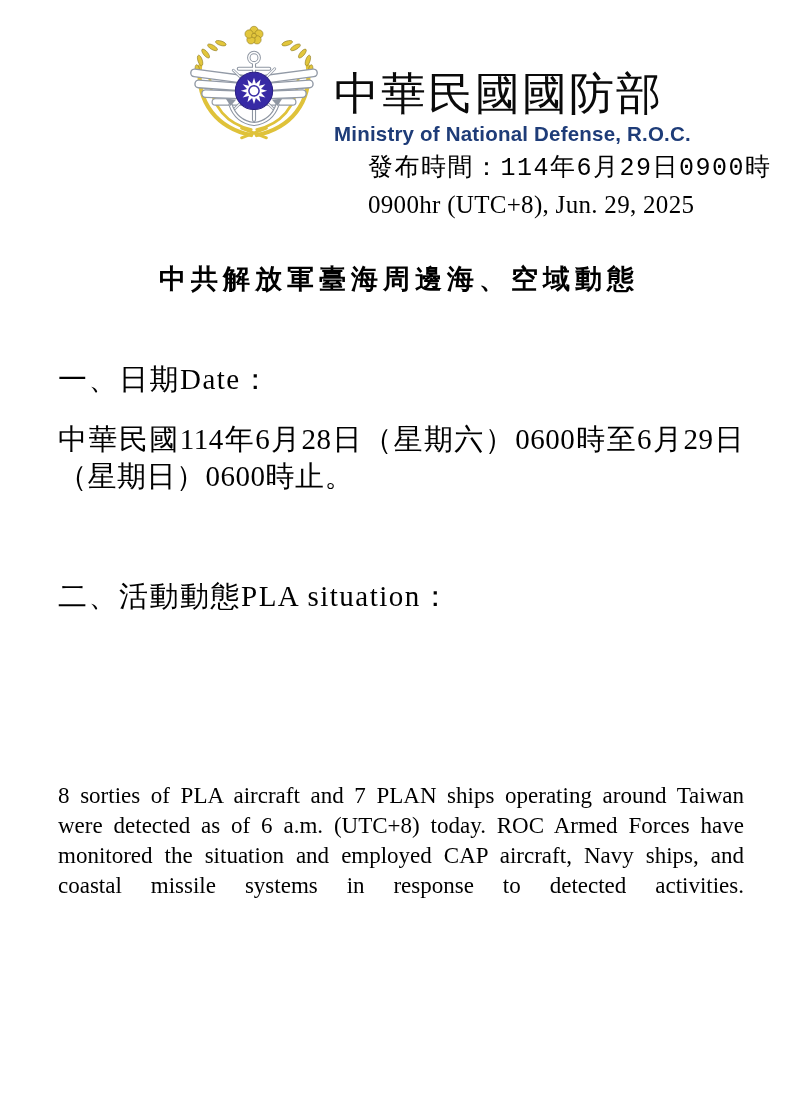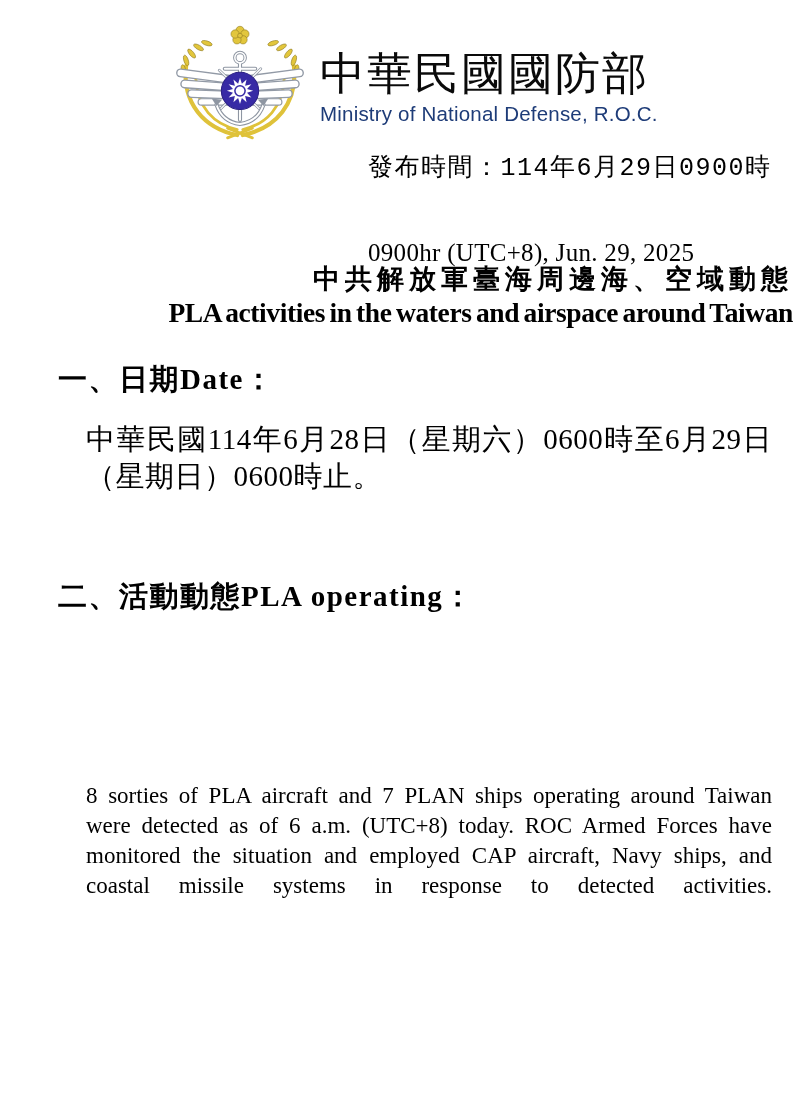--- a/index.html
+++ b/index.html
@@ -11,86 +11,85 @@
     margin: 0 auto;
     background: #ffffff;
     color: #000000;
     font-family: "Liberation Serif", "DejaVu Serif", serif;
     overflow: hidden;
   }
 
   
   .header-group {
     position: absolute;
-    left: 164px;
+    left: 178px;
     top: 24px;
     display: flex;
-    align-items: flex-start;
+    align-items: flex-end;
   }
   .logo { width: 152px; height: 122px; flex: 0 0 auto; }
   .logo svg { width: 152px; height: 122px; display: block; }
   .brand { display: flex; flex-direction: column; justify-content: center; padding-top: 26px; margin-left: 4px; }
   .brand-zh {
     font-size: 45px;
     line-height: 1.08;
     letter-spacing: 2px;
     color: #0a0a0a;
     white-space: nowrap;
   }
   .brand-en {
     margin-top: 3px;
     font-family: "Liberation Sans", "DejaVu Sans", sans-serif;
-    font-weight: normal;
+    font-weight: bold;
     font-size: 20.5px;
     letter-spacing: 0.2px;
     color: #1e3c78;
     white-space: nowrap;
   }
 
   
   .release {
     position: absolute;
     left: 368px;
     top: 151px;
     font-size: 25px;
     line-height: 36px;
   }
   .release-zh { letter-spacing: 1.5px; white-space: nowrap; font-family: Liberation Mono, monospace; }
-  .release-en { letter-spacing: 0.3px; white-space: nowrap; margin-top: 48px; }
+  .release-en { letter-spacing: 0.3px; white-space: nowrap; }
 
   
   .title-block {
     position: absolute;
     left: 5px;
     right: 0;
     top: 262px;
-    text-align: right;
+    text-align: center;
     font-weight: bold;
   }
   .title-zh { font-size: 27px; letter-spacing: 5px; line-height: 34px; }
   .title-en { font-size: 27.5px; letter-spacing: -0.4px; line-height: 34px; word-spacing: -2px; }
 
   
   .heading {
     position: absolute;
     left: 58px;
     font-size: 29px;
-    font-weight: bold;
+    font-weight: normal;
     letter-spacing: 1.5px;
     white-space: nowrap;
   }
   .h-date { top: 360px; }
   .h-act  { top: 577px; }
 
   .para {
     position: absolute;
     left: 58px;
     width: 686px;
     font-size: 29px;
-    margin-left: 28px;
   }
   .p-date-zh { top: 421px; line-height: 37px; text-align: justify; letter-spacing: 0.5px; }
   .p-date-en { top: 520px; line-height: 33px; white-space: nowrap; letter-spacing: 0.2px; word-spacing: 2px; }
   .p-act-zh  { top: 638px; line-height: 38px; text-align: justify; letter-spacing: 0.5px; }
   .p-act-en  { top: 781px; line-height: 30px; font-size: 23px; text-align: justify; word-spacing: 4.5px; }
   .p-act-en::after { content: ""; display: inline-block; width: 100%; }
 </style>
 </head>
 <body>
 
@@ -193,22 +192,21 @@
     </div>
   </div>
 
   <div class="release">
     <div class="release-zh">發布時間：114年6月29日0900時</div>
     <div class="release-en">0900hr (UTC+8), Jun. 29, 2025</div>
   </div>
 
   <div class="title-block">
     <div class="title-zh">中共解放軍臺海周邊海、空域動態</div>
-    <div class="title-en">PLA activities in the waters and airspace around Taiwan</div>
   </div>
 
   <div class="heading h-date">一、日期Date：</div>
   <div class="para p-date-zh">中華民國114年6月28日（星期六）0600時至6月29日（星期日）0600時止。</div>
 
-  <div class="heading h-act">二、活動動態PLA operating：</div>
+  <div class="heading h-act">二、活動動態PLA situation：</div>
   <div class="para p-act-en">8 sorties of PLA aircraft and 7 PLAN ships operating around Taiwan were detected as of 6 a.m. (UTC+8) today. ROC Armed Forces have monitored the situation and employed CAP aircraft, Navy ships, and coastal missile systems in response to detected activities.</div>
 
 </div>
 
 </body></html>

